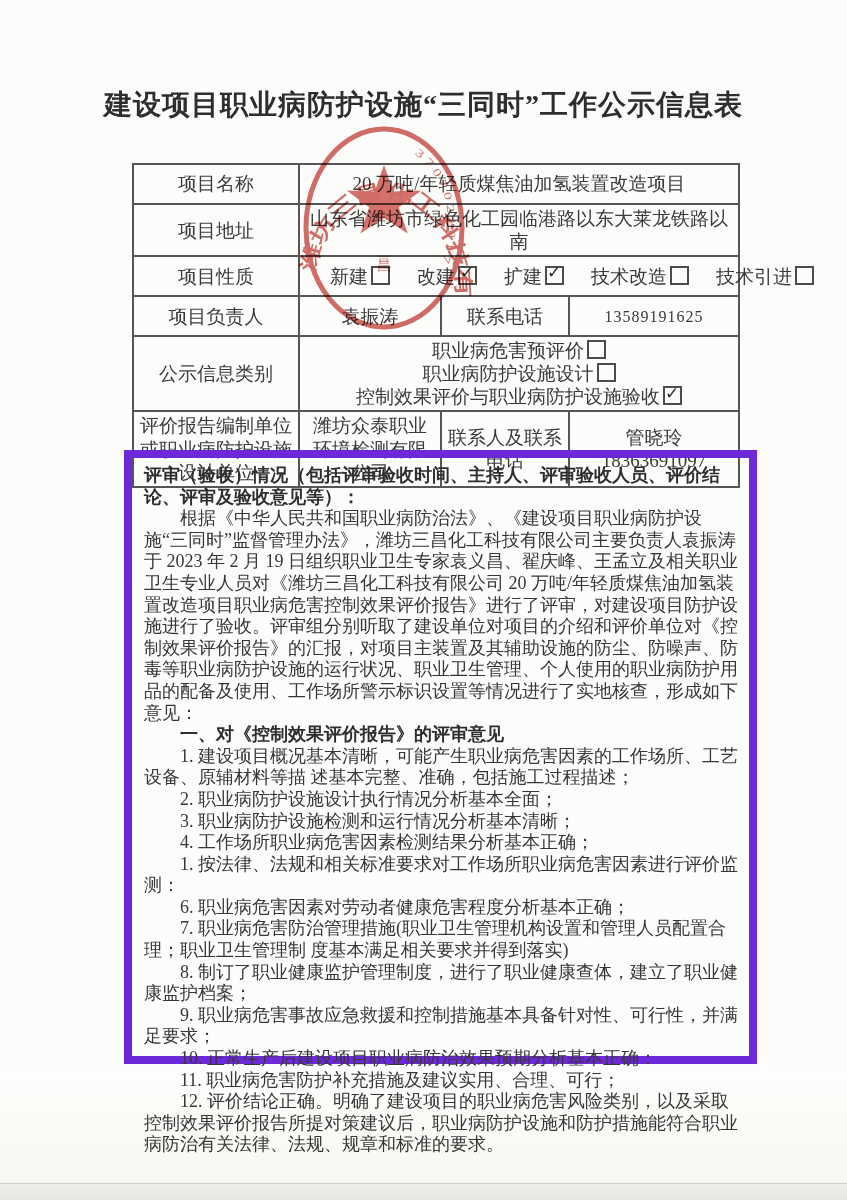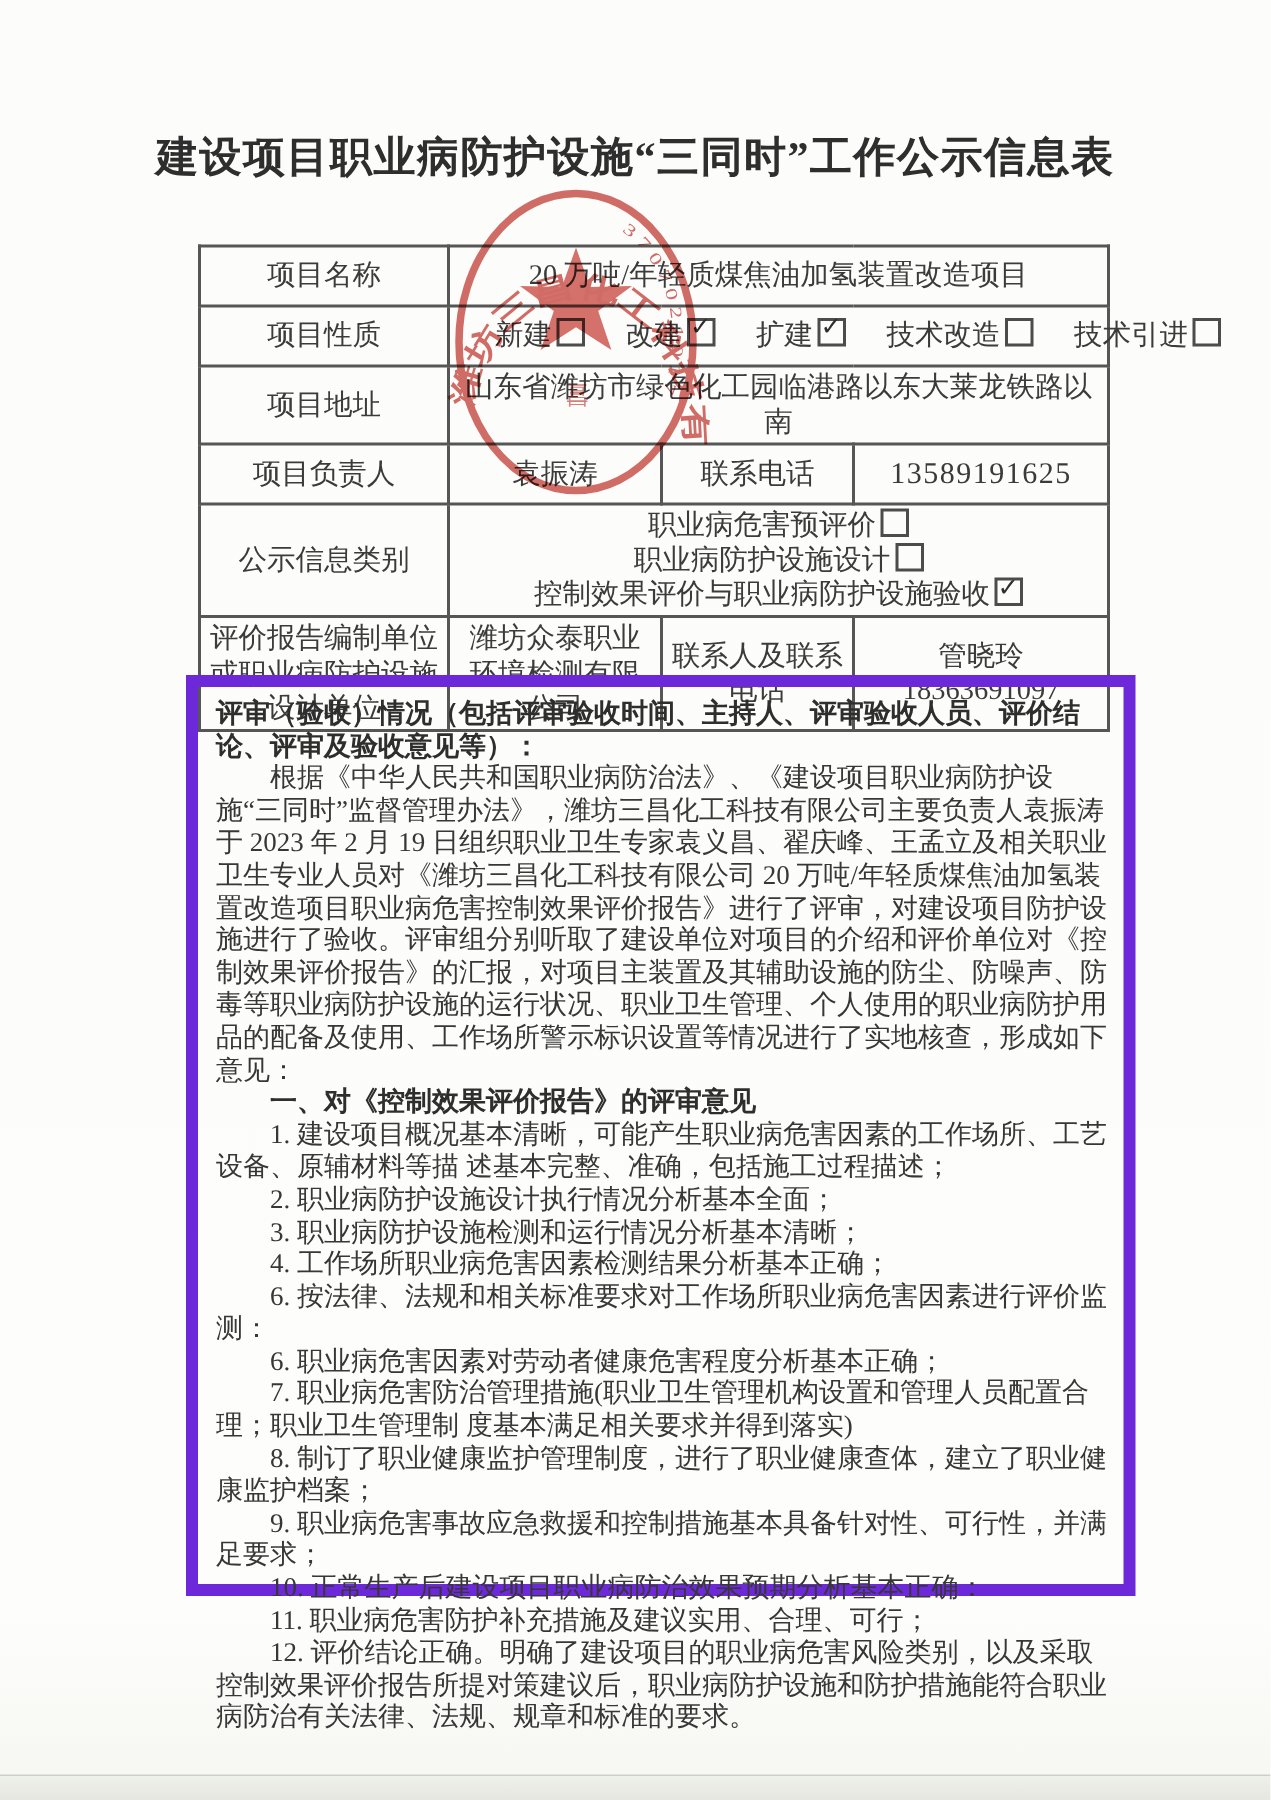--- a/index.html
+++ b/index.html
@@ -35,21 +35,21 @@
   .cb{
     display:inline-block;width:15px;height:15px;margin-left:3px;
     border:2px solid #4c4c4c;vertical-align:-2px;position:relative;
   }
   .cb.checked::after{
     content:"\2713";position:absolute;left:0px;top:-6px;
     font-size:17px;font-weight:bold;color:#2f2f2f;
     font-family:"DejaVu Sans",sans-serif;
   }
   .pub-line{line-height:23px;}
-  .phone-num{font-size:20px;letter-spacing:1px;}
+  .phone-num{font-size:16px;letter-spacing:1px;}
   
   .review-box{
     position:absolute;left:124px;top:450px;width:633px;height:614px;
     border:8px solid #6d28d9;box-sizing:border-box;
     padding:7px 11px 0 12px;
     font-size:18px;line-height:21.6px;color:#373737;
   }
   .review-box p{margin:0;}
   .review-box p.head{font-weight:bold;color:#2e2e2e;}
   .review-box p.indent{text-indent:2em;}
@@ -78,35 +78,35 @@
       <col style="width:166px">
       <col style="width:142px">
       <col style="width:128px">
       <col style="width:170px">
     </colgroup>
   <tbody>
       <tr style="height:40px">
     <td>项目名称</td>
     <td colspan="3">20 万吨/年轻质煤焦油加氢装置改造项目</td>
   </tr>
+  <tr style="height:44px">
+    <td>项目地址</td>
+    <td colspan="3">山东省潍坊市绿色化工园临港路以东大莱龙铁路以南</td>
+  </tr>
   <tr style="height:40px">
     <td>项目性质</td>
     <td colspan="3" class="cell-left">
       <div class="opt-row">
             <span class="opt"><span>新建</span><span class="cb"></span></span>
             <span class="opt"><span>改建</span><span class="cb checked"></span></span>
             <span class="opt"><span>扩建</span><span class="cb checked"></span></span>
             <span class="opt"><span>技术改造</span><span class="cb"></span></span>
             <span class="opt"><span>技术引进</span><span class="cb"></span></span>
           </div>
     </td>
-  </tr>
-  <tr style="height:44px">
-    <td>项目地址</td>
-    <td colspan="3">山东省潍坊市绿色化工园临港路以东大莱龙铁路以南</td>
   </tr>
   <tr style="height:40px">
     <td>项目负责人</td>
     <td>袁振涛</td>
     <td>联系电话</td>
     <td class="phone-num">13589191625</td>
   </tr>
   <tr style="height:71px">
     <td>公示信息类别</td>
     <td colspan="3" class="cell-left">
@@ -128,21 +128,21 @@
 
 <div class="review-box">
   <p class="head">评审（验收）情况（包括评审验收时间、主持人、评审验收人员、评价结论、评审及验收意见等）：</p>
   <div>
       <p class="indent">根据《中华人民共和国职业病防治法》、《建设项目职业病防护设施“三同时”监督管理办法》，潍坊三昌化工科技有限公司主要负责人袁振涛于 2023 年 2 月 19 日组织职业卫生专家袁义昌、翟庆峰、王孟立及相关职业卫生专业人员对《潍坊三昌化工科技有限公司 20 万吨/年轻质煤焦油加氢装置改造项目职业病危害控制效果评价报告》进行了评审，对建设项目防护设施进行了验收。评审组分别听取了建设单位对项目的介绍和评价单位对《控制效果评价报告》的汇报，对项目主装置及其辅助设施的防尘、防噪声、防毒等职业病防护设施的运行状况、职业卫生管理、个人使用的职业病防护用品的配备及使用、工作场所警示标识设置等情况进行了实地核查，形成如下意见：</p>
       <p class="indent bold">一、对《控制效果评价报告》的评审意见</p>
       <p class="indent">1. 建设项目概况基本清晰，可能产生职业病危害因素的工作场所、工艺设备、原辅材料等描 述基本完整、准确，包括施工过程描述；</p>
       <p class="indent">2. 职业病防护设施设计执行情况分析基本全面；</p>
       <p class="indent">3. 职业病防护设施检测和运行情况分析基本清晰；</p>
       <p class="indent">4. 工作场所职业病危害因素检测结果分析基本正确；</p>
-      <p class="indent">6. 按法律、法规和相关标准要求对工作场所职业病危害因素进行评价监测：</p>
+      <p class="indent">1. 按法律、法规和相关标准要求对工作场所职业病危害因素进行评价监测：</p>
       <p class="indent">6. 职业病危害因素对劳动者健康危害程度分析基本正确；</p>
       <p class="indent">7. 职业病危害防治管理措施(职业卫生管理机构设置和管理人员配置合理；职业卫生管理制 度基本满足相关要求并得到落实)</p>
       <p class="indent">8. 制订了职业健康监护管理制度，进行了职业健康查体，建立了职业健康监护档案；</p>
       <p class="indent">9. 职业病危害事故应急救援和控制措施基本具备针对性、可行性，并满足要求；</p>
       <p class="indent">10. 正常生产后建设项目职业病防治效果预期分析基本正确：</p>
       <p class="indent">11. 职业病危害防护补充措施及建议实用、合理、可行；</p>
       <p class="indent">12. 评价结论正确。明确了建设项目的职业病危害风险类别，以及采取控制效果评价报告所提对策建议后，职业病防护设施和防护措施能符合职业病防治有关法律、法规、规章和标准的要求。</p>
     </div>
 </div>
 

